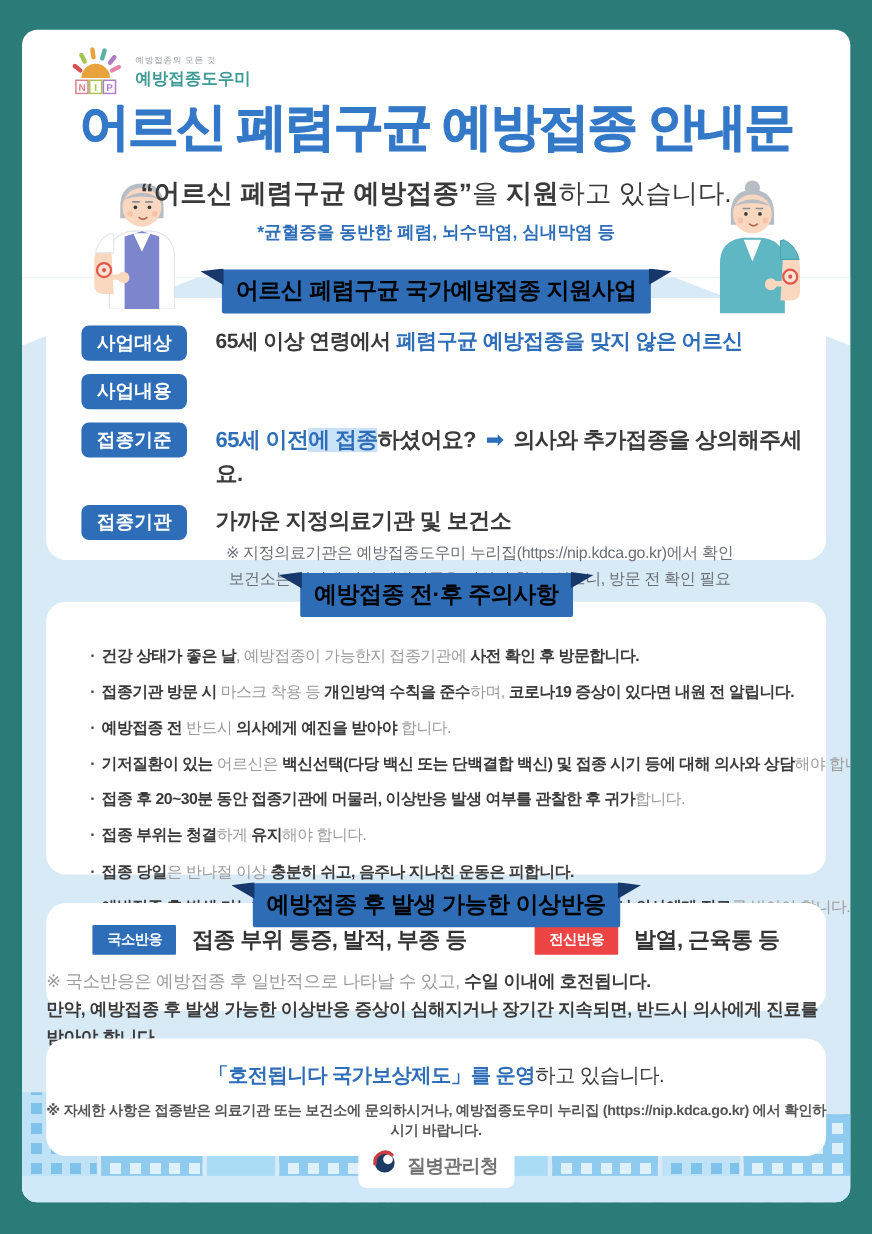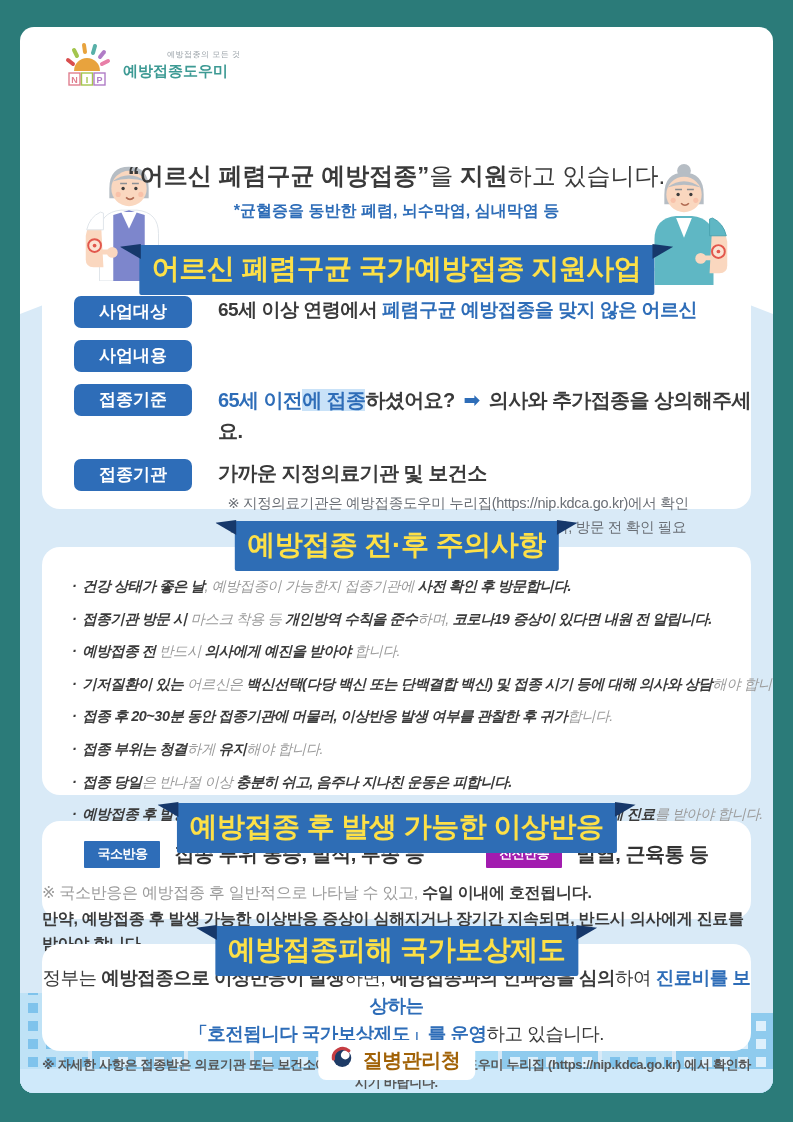--- a/index.html
+++ b/index.html
@@ -7,21 +7,21 @@
     width:793px;height:1122px;position:relative;overflow:hidden;
     background:#2b7b79;
     font-family:"Liberation Sans","DejaVu Sans",sans-serif;
   }
   .card{
     position:absolute;left:20px;top:27px;width:753px;height:1066px;
     background:#ffffff;border-radius:14px;overflow:hidden;
   }
   
   .brand{position:absolute;left:40px;top:12px;display:flex;align-items:center;gap:9px;z-index:5;}
-  .brand-text .tagline{font-size:8px;color:#9aa2a8;letter-spacing:.5px;margin-left:44px;}
+  .brand-text .tagline{font-size:8px;color:#9aa2a8;letter-spacing:.5px;}
   .brand-text .bname{font-size:15px;font-weight:700;color:#3d9a94;margin-top:2px;}
   
   .page-title{
     position:absolute;top:58px;left:0;right:0;text-align:center;
     font-size:46px;font-weight:800;color:#3478c8;letter-spacing:-2px;z-index:4;
     -webkit-text-stroke:1px #3478c8;
   }
   .intro{position:absolute;top:126px;left:0;right:0;text-align:center;color:#3a3a3a;z-index:4;}
   .intro .l1{font-size:22px;}
   .intro .l2{font-size:24px;margin-top:7px;}
@@ -32,79 +32,79 @@
   .person-left{position:absolute;left:50px;top:128px;z-index:3;}
   .person-right{position:absolute;right:30px;top:132px;z-index:3;}
   
   .blue-zone{position:absolute;left:0;top:225px;bottom:0;width:100%;background:#d9eaf7;z-index:0;}
   .wedge-l{position:absolute;top:225px;left:0;width:160px;height:62px;background:#fff;
            clip-path:polygon(0 0,100% 0,0 100%);z-index:1;}
   .wedge-r{position:absolute;top:225px;right:0;width:160px;height:62px;background:#fff;
            clip-path:polygon(0 0,100% 0,100% 100%);z-index:1;}
   
   .ribbon{position:absolute;left:50%;transform:translateX(-50%);z-index:6;white-space:nowrap;}
-  .rc{position:relative;display:inline-block;background:#2e6db5;color:#fde047;
-      font-size:28px;font-weight:800;padding:5px 13px 7px;border-radius:2px;letter-spacing:-.5px;}
+  .rc{position:relative;display:inline-block;background:#2e6db5;color:#000000;
+      font-size:21px;font-weight:800;padding:5px 13px 7px;border-radius:2px;letter-spacing:-.5px;}
   .rc::before{content:"";position:absolute;left:-19px;top:-1px;width:21px;height:15px;
       background:#16386b;clip-path:polygon(0 18%,100% 0,100% 100%);}
   .rc::after{content:"";position:absolute;right:-19px;top:-1px;width:21px;height:15px;
       background:#16386b;clip-path:polygon(0 0,100% 18%,0 100%);}
   #ribbon1{top:218px;} #ribbon2{top:494px;} #ribbon3{top:776px;} #ribbon4{top:899px;}
   
   .panel{position:absolute;left:22px;right:22px;background:#fff;border-radius:18px;z-index:2;}
   #panel1{top:244px;height:238px;padding-top:24px;box-sizing:border-box;}
   #panel2{top:520px;height:248px;box-sizing:border-box;padding:30px 20px 0 30px;}
   #panel3{top:794px;height:98px;box-sizing:border-box;padding-top:20px;}
   #panel4{top:917px;height:107px;box-sizing:border-box;padding-top:20px;}
   
   .row{display:flex;align-items:flex-start;padding-left:32px;margin-bottom:11px;}
   .badge{flex:0 0 96px;text-align:center;background:#2e6db8;color:#fff;font-weight:700;
-         font-size:17px;padding:4px 11px 5px;border-radius:7px;margin-right:26px;margin-top:1px;}
+         font-size:17px;padding:4px 0 5px;border-radius:7px;margin-right:26px;margin-top:1px;}
   .row-content{padding-top:2px;}
   .r-main{font-size:19px;font-weight:700;color:#3a3a3a;letter-spacing:-.5px;}
   .r-main .blue{color:#2e6db8;}
   .r-note{font-size:14px;margin-top:4px;color:#4a4a4a;font-weight:600;letter-spacing:-.3px;}
   .r-note .blue{color:#2e6db8;}
   .r-main sup{font-size:10px;font-weight:700;}
   .crit-line{font-size:20px;font-weight:800;letter-spacing:-.6px;line-height:1.55;color:#3a3a3a;}
   .crit-line .cb{color:#2e6db8;}
   .crit-line .hl{color:#2e6db8;background:#c9e2f8;}
   .crit-line .qq{font-weight:700;}
   .crit-line .arrow{color:#2e6db8;margin:0 9px;font-weight:700;}
   .place-notes{font-size:14.5px;color:#6a6f76;font-weight:500;margin-top:5px;
                text-align:center;width:480px;letter-spacing:-.3px;line-height:1.65;}
   
-  .plist{list-style:none;margin:0;padding:0;font-style:italic;}
+  .plist{list-style:none;margin:10px;padding:0;}
   .plist li{font-size:14.4px;margin-bottom:13.6px;letter-spacing:-.45px;white-space:nowrap;}
   .plist .blt{color:#3b3b3b;font-weight:700;margin-right:6px;}
   .sb{color:#3b3b3b;font-weight:700;}
   .sr{color:#9b9b9b;font-weight:500;}
   
   .reactions{display:flex;justify-content:center;align-items:center;gap:62px;}
   .reaction{display:flex;align-items:center;gap:14px;font-size:20px;font-weight:800;
             color:#333;letter-spacing:-.5px;}
   .rbadge{background:#2e6db8;color:#fff;font-size:13px;font-weight:700;
           padding:4px 13px 5px;border-radius:1px;}
-  .rbadge.navy{background:#a21caf;}
+  .rbadge.navy{background:#ef4444;}
   .notes3{text-align:left;margin-top:12px;font-size:16px;letter-spacing:-.3px;line-height:1.6;}
   
   .law{text-align:center;font-size:18.5px;color:#3a3a3a;letter-spacing:-.5px;line-height:1.5;}
   .law .b{font-weight:700;}
   .law .blueb{color:#2e6db8;font-weight:800;}
   .law-note{text-align:center;margin-top:9px;font-size:13px;color:#555;font-weight:600;letter-spacing:-.3px;}
   
   .city{position:absolute;left:0;right:0;bottom:0;height:118px;z-index:1;}
   .bld{position:absolute;bottom:0;background-color:var(--c);}
   .bld.win{background-image:
      repeating-linear-gradient(0deg,var(--c) 0 8px,transparent 8px 18px),
      repeating-linear-gradient(90deg,transparent 0 8px,var(--w) 8px 18px);}
   .kdca{position:absolute;left:50%;transform:translateX(-50%);bottom:13px;z-index:7;
         background:#fff;border-radius:8px;padding:5px 15px 5px 11px;display:flex;
         align-items:center;gap:8px;}
-  .kdca-label{font-size:20px;font-weight:700;color:#a16207;letter-spacing:-.5px;}
+  .kdca-label{font-size:17px;font-weight:700;color:#737373;letter-spacing:-.5px;}
 </style>
 </head>
 <body>
 
 <div class="card">
 
   <div class="brand">
     <span>
       <svg width="54" height="47" viewBox="0 0 54 47">
         <g stroke-width="4" stroke-linecap="round" fill="none">
@@ -125,20 +125,21 @@
           <text x="39.5" y="43.5" fill="#b07cc6">P</text>
         </g>
       </svg>
     </span>
     <span class="brand-text">
       <div class="tagline">예방접종의 모든 것</div>
       <div class="bname">예방접종도우미</div>
     </span>
   </div>
 
+  <div class="page-title">어르신 폐렴구균 예방접종 안내문</div>
 
   <div class="intro">
     <div class="l2">
       <span class="bold">“어르신 폐렴구균 예방접종”</span><span>을 </span><span class="bold">지원</span><span>하고 있습니다.</span>
     </div>
     <div class="footnote">*균혈증을 동반한 폐렴, 뇌수막염, 심내막염 등</div>
   </div>
 
   <div class="blue-zone"></div>
   <div class="wedge-l"></div>
@@ -266,28 +267,22 @@
         <span class="rbadge navy">전신반응</span>
         <span>발열, 근육통 등</span>
       </div>
     </div>
     <div class="notes3">
       <div><span class="sr">※ 국소반응은 예방접종 후 일반적으로 나타날 수 있고, </span><span class="sb">수일 이내에 호전됩니다.</span></div>
       <div><span class="sb">만약, 예방접종 후 발생 가능한 이상반응 증상이 심해지거나 장기간 지속되면, 반드시 의사에게 진료를 받아야 합니다.</span></div>
     </div>
   </div>
 
-  <div class="ribbon" id="ribbon4">
-    <span class="rc">예방접종피해 국가보상제도</span>
-  </div>
   <div class="panel" id="panel4">
     <div class="law">
-      <div>
-        <span>정부는 </span><span class="b">예방접종으로 이상반응이 발생</span><span>하면, </span><span class="b">예방접종과의 인과성을 심의</span><span>하여 </span><span class="blueb">진료비를 보상하는</span>
-      </div>
       <div>
         <span class="blueb">「호전됩니다 국가보상제도」를 운영</span><span>하고 있습니다.</span>
       </div>
     </div>
     <div class="law-note">※ 자세한 사항은 접종받은 의료기관 또는 보건소에 문의하시거나, 예방접종도우미 누리집 (https://nip.kdca.go.kr) 에서 확인하시기 바랍니다.</div>
   </div>
 
   <div class="kdca">
     <span>
       <svg width="26" height="26" viewBox="0 0 26 26">

